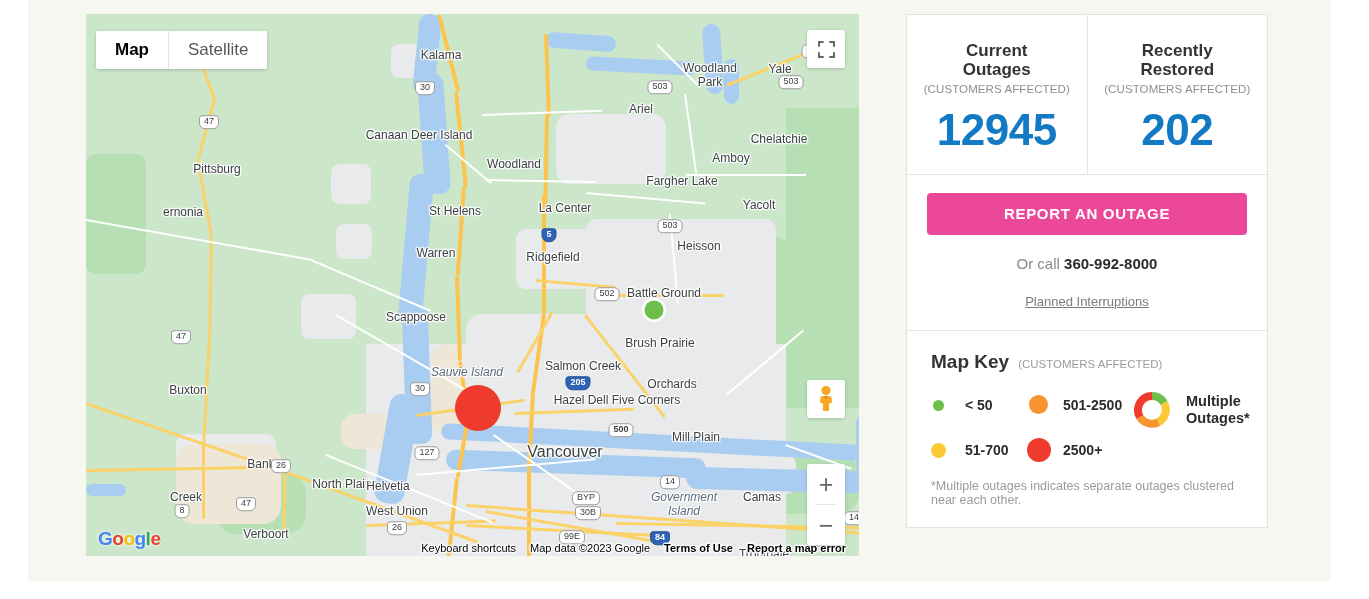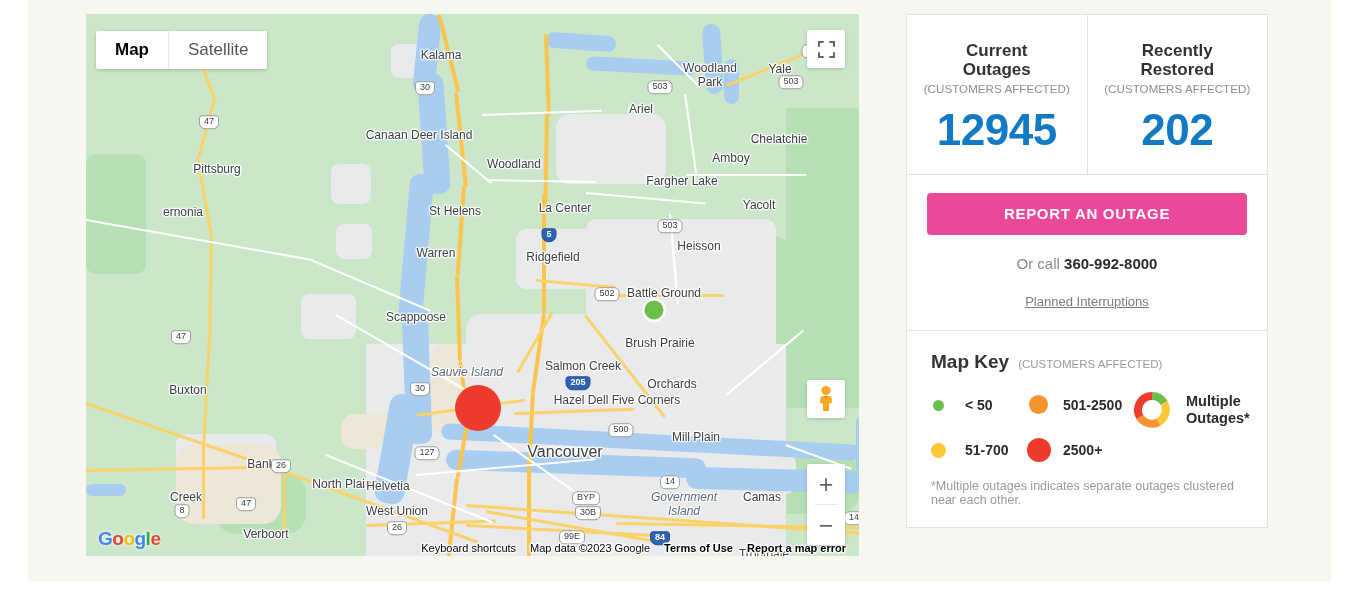--- a/index.html
+++ b/index.html
@@ -404,21 +404,21 @@
         <div class="shield shield-us" style="left: 339px; top: 74px;">30</div>
         <div class="shield" style="left: 574px; top: 73px;">503</div>
         <div class="shield" style="left: 705px; top: 68px;">503</div>
         <div class="shield shield-us" style="left: 123px; top: 108px;">47</div>
         <div class="shield shield-i" style="left: 463px; top: 221px;">5</div>
         <div class="shield" style="left: 584px; top: 212px;">503</div>
         <div class="shield" style="left: 521px; top: 280px;">502</div>
         <div class="shield shield-us" style="left: 95px; top: 323px;">47</div>
         <div class="shield shield-us" style="left: 334px; top: 375px;">30</div>
         <div class="shield shield-i" style="left: 492px; top: 369px;">205</div>
-        <div class="shield" style="left: 535px; top: 416px;">500</div>
+        <div class="shield" style="left: 535px; top: 416px; font-weight: bold;">500</div>
         <div class="shield" style="left: 341px; top: 439px;">127</div>
         <div class="shield shield-us" style="left: 195px; top: 452px;">26</div>
         <div class="shield shield-us" style="left: 96px; top: 497px;">8</div>
         <div class="shield shield-us" style="left: 160px; top: 490px;">47</div>
         <div class="shield" style="left: 584px; top: 468px;">14</div>
         <div class="shield" style="left: 500px; top: 484px;">BYP</div>
         <div class="shield shield-us" style="left: 502px; top: 499px;">30B</div>
         <div class="shield shield-us" style="left: 311px; top: 514px;">26</div>
         <div class="shield" style="left: 486px; top: 523px;">99E</div>
         <div class="shield shield-i" style="left: 574px; top: 524px;">84</div>

